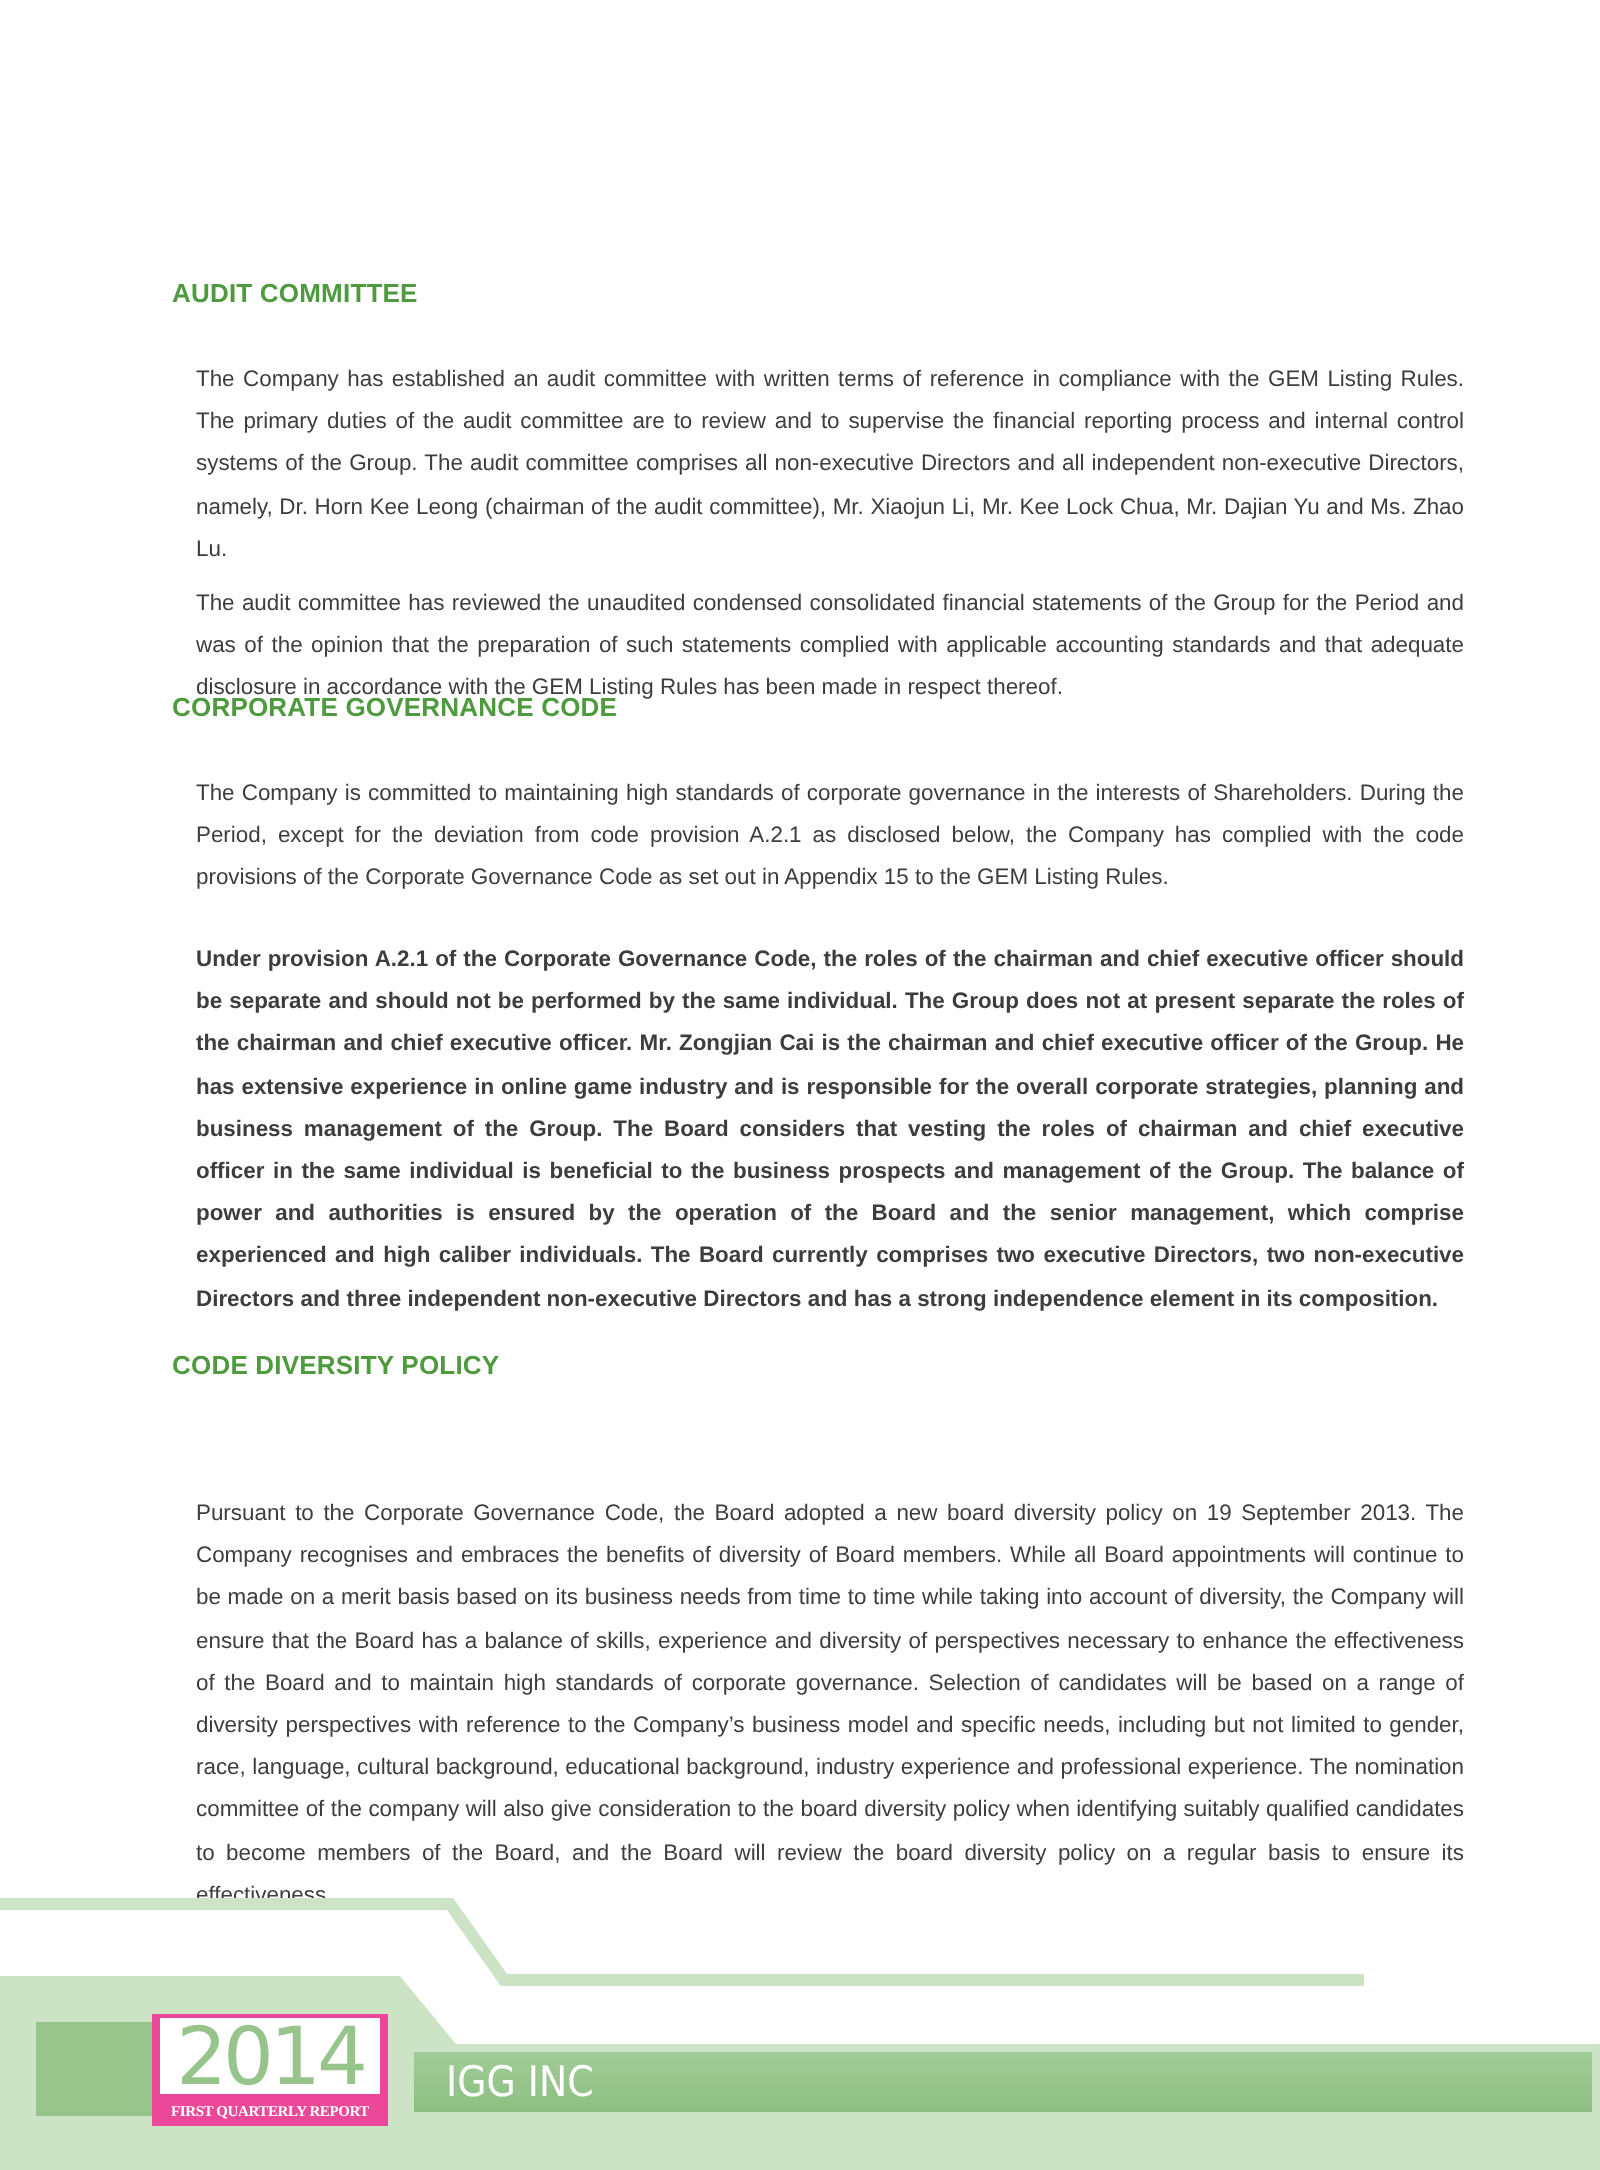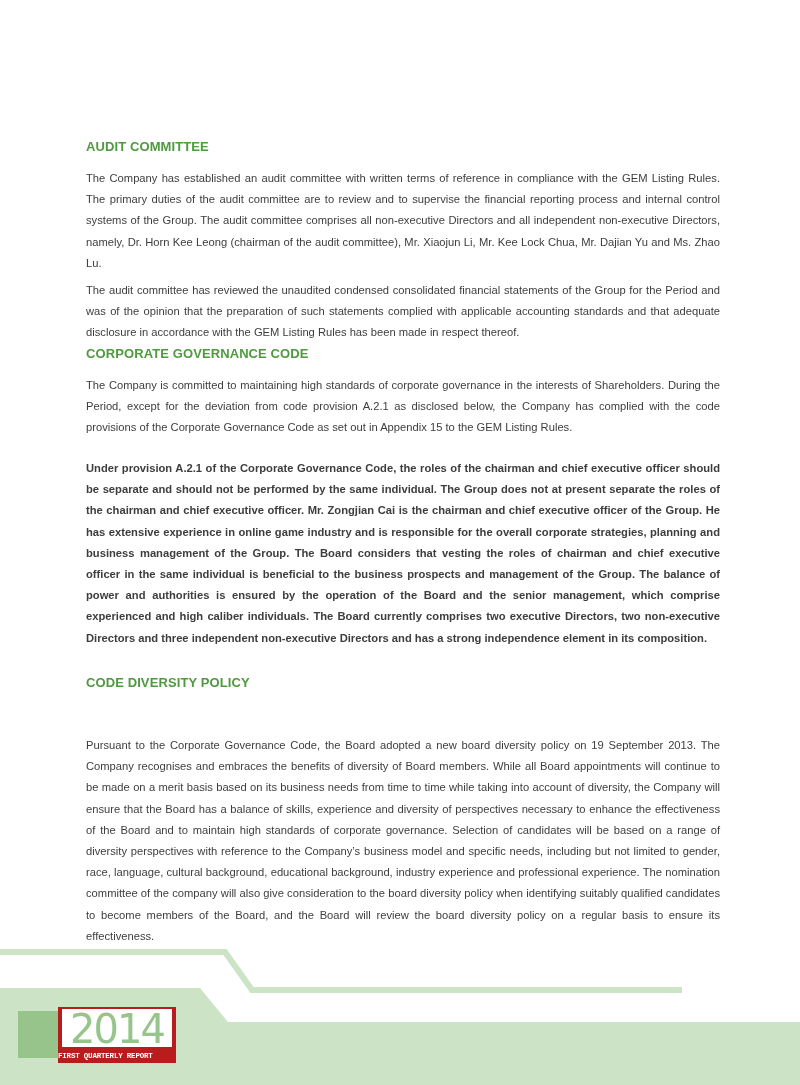--- a/index.html
+++ b/index.html
@@ -10,54 +10,54 @@
     color: #3a3a3a;
   }
   .content {
     position: absolute; left: 86px; top: 138px; width: 634px;
   }
   h2 {
     margin: 0; font-size: 13px; font-weight: bold; color: #4e9a3e;
     letter-spacing: 0.1px; line-height: 18px; text-align: right;
   }
   p {
-    margin: 0; font-size: 11.2px; line-height: 21.2px; text-align: justify;
+    margin: 12px; font-size: 11.2px; line-height: 21.2px; text-align: justify;
     color: #3d3d3d;
   }
   .s1-h { position: absolute; top: 0; }
   .s1-p1 { position: absolute; top: 30px; width: 634px; }
   .s1-p2 { position: absolute; top: 142px; width: 634px; }
   .s2-h { position: absolute; top: 207px; }
   .s2-p1 { position: absolute; top: 237px; width: 634px; }
   .s2-p2 { position: absolute; top: 320px; width: 634px; font-weight: bold; }
   .s3-h { position: absolute; top: 536px; }
   .s3-p1 { position: absolute; top: 597px; width: 634px; }
 
   .footer { position: absolute; left: 0; top: 940px; width: 800px; height: 145px; }
   .footer svg { position: absolute; left: 0; top: 0; }
   .page-num {
     position: absolute; left: 18px; top: 71px; width: 44px; height: 47px;
     background: #96c48a; color: #4a4a4a; font-size: 12px;
     display: flex; align-items: center; justify-content: center; padding-left: 44px;
   }
   .logo {
-    position: absolute; left: 58px; top: 67px; width: 118px; height: 56px;
-    background: #b91c1c;
+    position: absolute; left: 76px; top: 67px; width: 118px; height: 56px;
+    background: #ec4899;
   }
   .logo-year {
     position: absolute; left: 4px; top: 2px; width: 110px; height: 38px;
     background: #ffffff; color: #96c48a;
     font-size: 40px; line-height: 40px; font-weight: normal; text-align: center;
     letter-spacing: -2px; font-family: "DejaVu Sans", sans-serif;
     overflow: hidden;
   }
   .logo-sub {
-    position: absolute; left: 0; bottom: 3px; width: 118px; 
+    position: absolute; left: 0; bottom: 3px; width: 118px; text-align: center;
     color: #ffffff; font-size: 7.5px; font-weight: bold; letter-spacing: -0.2px;
-    font-family: Liberation Mono, monospace;
+    font-family: Liberation Serif, serif;
   }
   .company-bar {
     position: absolute; left: 207px; top: 83px; width: 589px; height: 30px;
     background: linear-gradient(#a2cc97, #8cbf81);
     border-top: 3px solid #cfe5c9;
   }
   .company-name {
     position: absolute; left: 16px; top: 2px; color: #ffffff;
     font-size: 21px; line-height: 26px; font-family: "DejaVu Sans", sans-serif;
     font-weight: normal; transform: scaleX(0.9); transform-origin: left center;
@@ -84,13 +84,16 @@
 
     <polyline points="0,12 225,12 252,50 682,50" fill="none" stroke="#cce3c6" stroke-width="6"></polyline>
 
     <polygon points="0,48 200,48 228,82 800,82 800,145 0,145" fill="#cce3c6"></polygon>
   </svg>
   <div class="page-num">26</div>
   <div class="logo">
     <div class="logo-year">2014</div>
     <div class="logo-sub">FIRST QUARTERLY REPORT</div>
   </div>
+  <div class="company-bar">
+    <span class="company-name">IGG INC</span>
+  </div>
 </div>
 
 </body></html>

